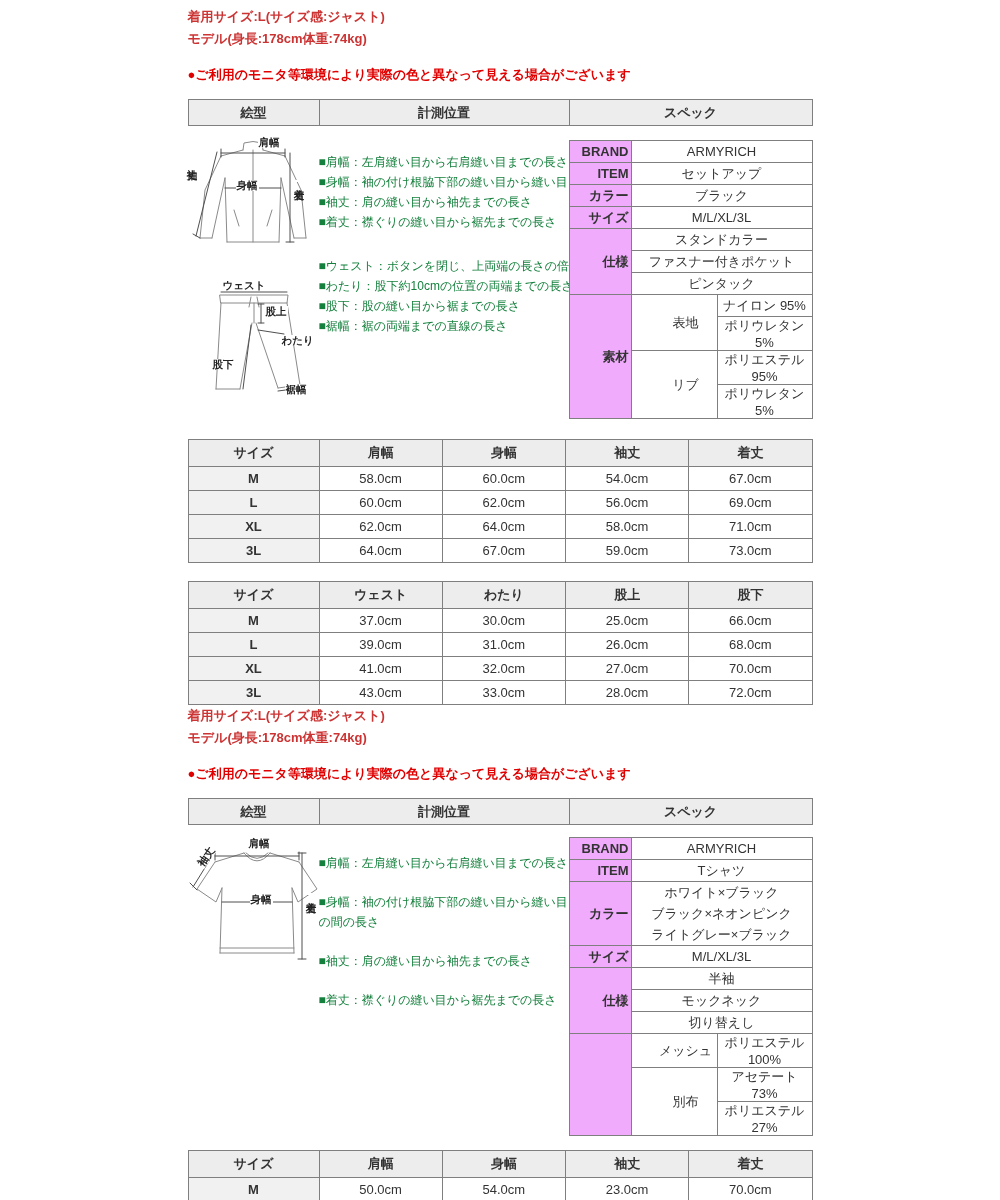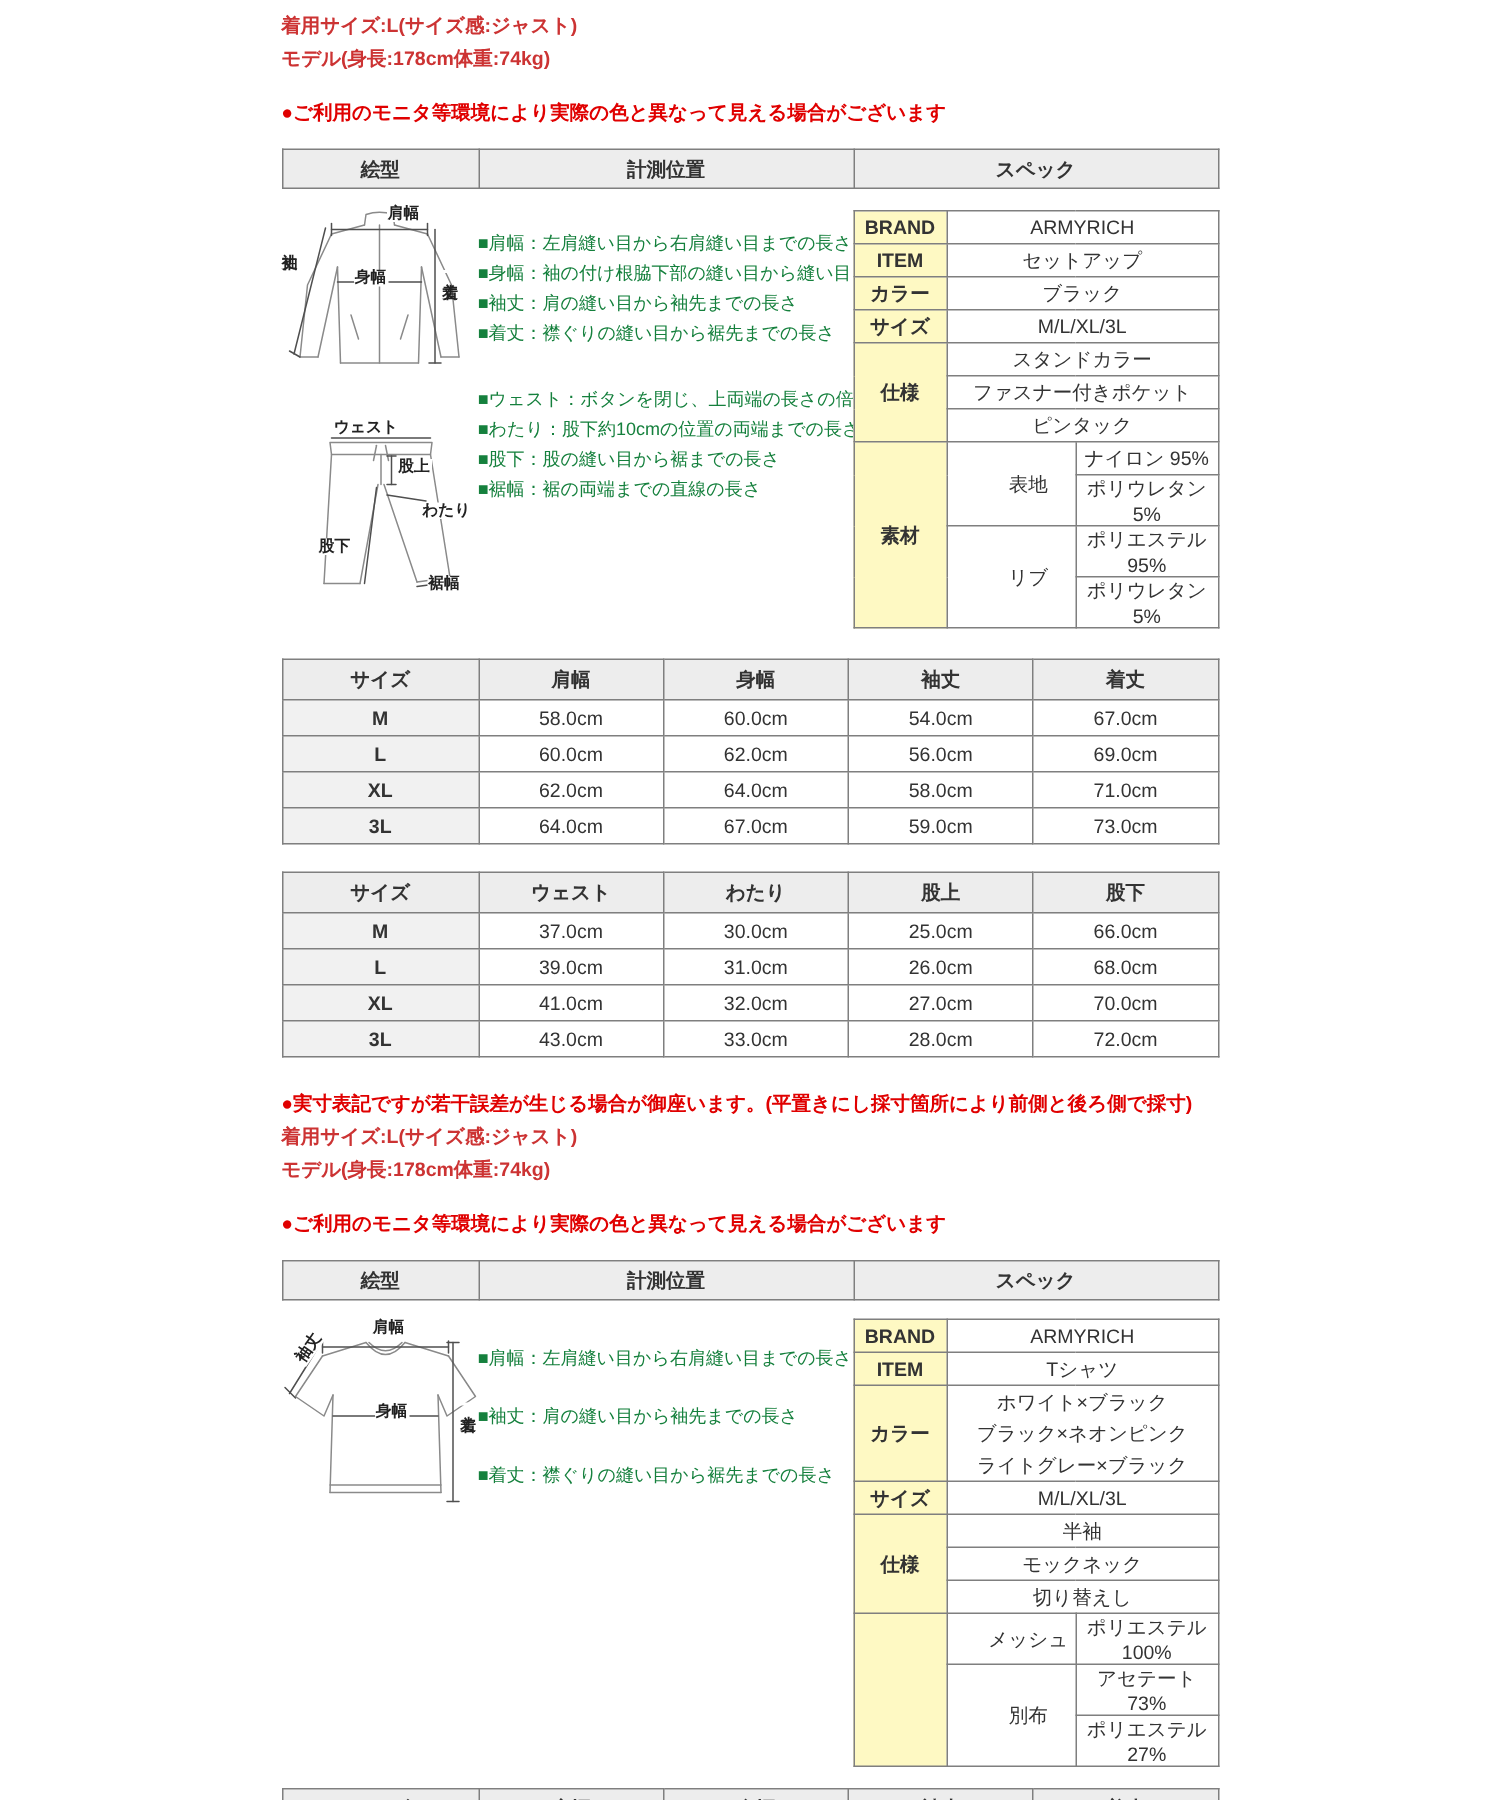--- a/index.html
+++ b/index.html
@@ -33,21 +33,21 @@
   .measure-list{width:250px;flex:none;box-sizing:border-box;padding-top:12px;
     font-size:12px;line-height:20px;color:#15803d;}
   .measure-list .m{white-space:nowrap;overflow:hidden;}
   .measure-list .grp{margin-top:24px;}
   .measure-list.wrap{padding-top:16px;}
   .measure-list.wrap .m{white-space:normal;overflow:visible;margin-bottom:19px;}
 
   .spec{width:244px;flex:none;font-size:13px;}
   .spec td{border:1px solid #7f7f7f;height:21px;text-align:center;
     vertical-align:middle;padding:0 2px;}
-  .spec td.lbl{background:#fef9c3;font-weight:bold;width:57px;}
+  .spec td.lbl{background:#f0abfc;font-weight:bold;width:57px;text-align:right;}
   .spec td.sub{width:58px;padding-left:25px;}
   .spec td.ml{height:auto;}
   .spec td.ml div{line-height:21px;}
 
   
   .size{width:100%;table-layout:fixed;font-size:13px;text-align:center;}
   .size th{border:1px solid #7f7f7f;background:#ededed;height:24px;font-weight:bold;}
   .size td{border:1px solid #7f7f7f;height:21px;}
   .size td.rh{background:#f1f1f1;font-weight:bold;}
 </style>
@@ -288,21 +288,20 @@
     <tr>
       <td class="rh">3L</td>
       <td>43.0cm</td>
       <td>33.0cm</td>
       <td>28.0cm</td>
       <td>72.0cm</td>
     </tr>
   </tbody>
     </table>
 
-  <div class="note bullet mt20">●実寸表記ですが若干誤差が生じる場合が御座います。(平置きにし採寸箇所により前側と後ろ側で採寸)</div>
   <div class="note dark">着用サイズ:L(サイズ感:ジャスト)</div>
   <div class="note dark">モデル(身長:178cm体重:74kg)</div>
   <div class="note bullet mt14">●ご利用のモニタ等環境により実際の色と異なって見える場合がございます</div>
 
   <table class="strip mt13">
     <colgroup>
         <col style="width:131px">
         <col style="width:250px">
         <col>
       </colgroup>
@@ -341,20 +340,21 @@
         </svg>
         <span class="lab rot" style="left:7px;top:22px;">袖丈</span>
         <span class="lab" style="left:60px;top:-3px;">肩幅</span>
         <span class="lab" style="left:62px;top:53px;">身幅</span>
         <span class="lab v" style="left:117px;top:52px;">着丈</span>
       </div>
     </div>
 
     <div class="measure-list wrap">
       <div class="m">■肩幅：左肩縫い目から右肩縫い目までの長さ</div>
+      <div class="m">■身幅：袖の付け根脇下部の縫い目から縫い目の間の長さ</div>
       <div class="m">■袖丈：肩の縫い目から袖先までの長さ</div>
       <div class="m">■着丈：襟ぐりの縫い目から裾先までの長さ</div>
     </div>
 
     <table class="spec">
       <colgroup>
           <col style="width:57px">
           <col style="width:58px">
           <col>
         </colgroup>

